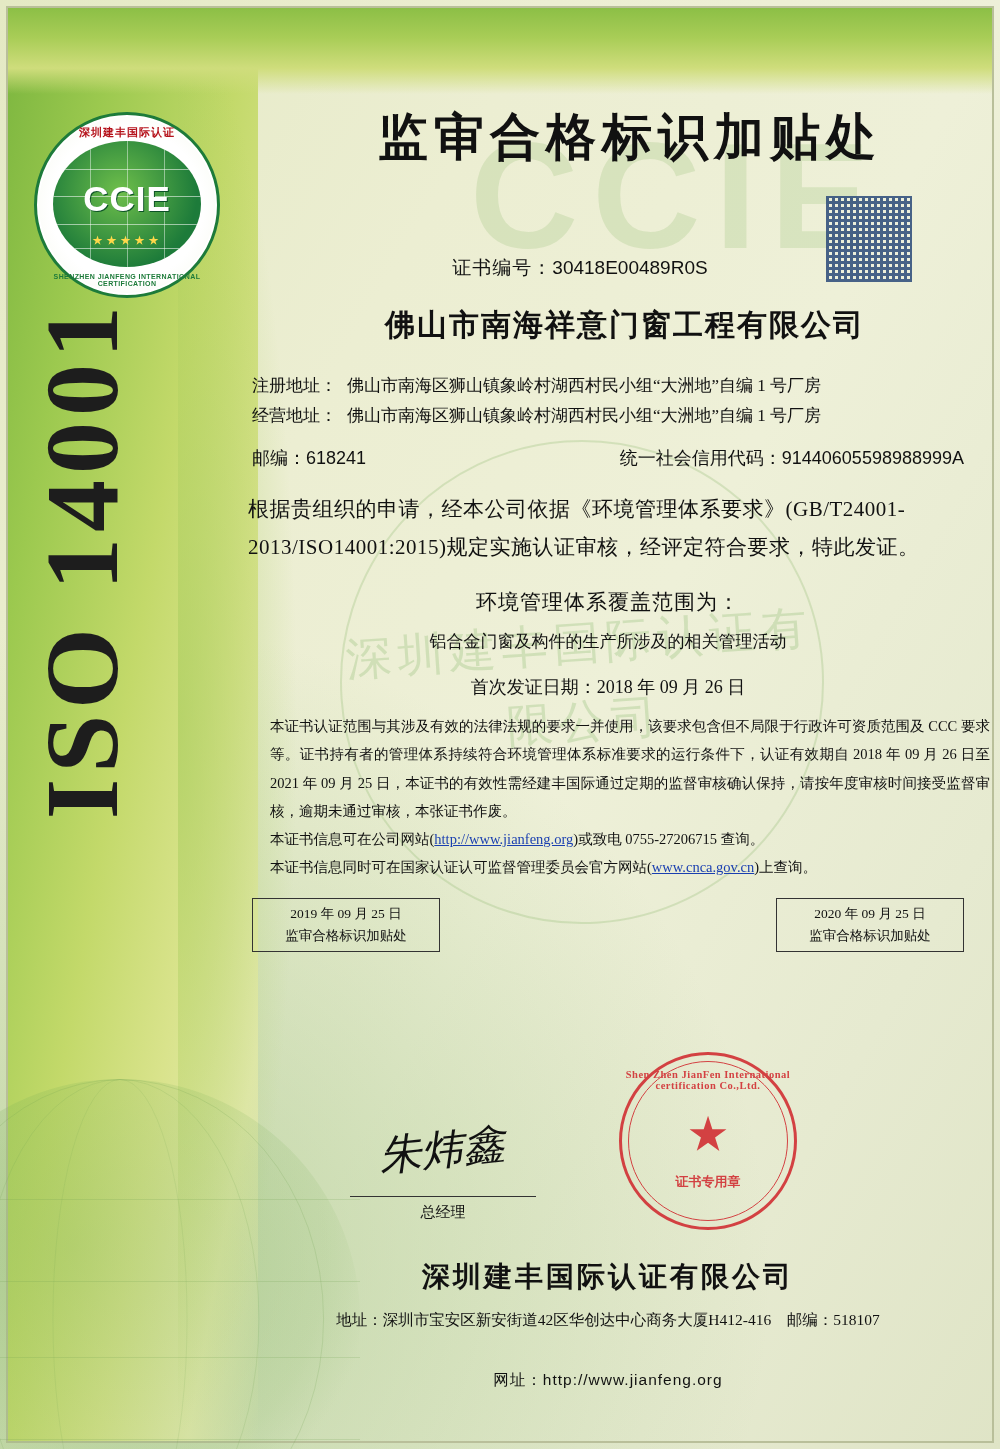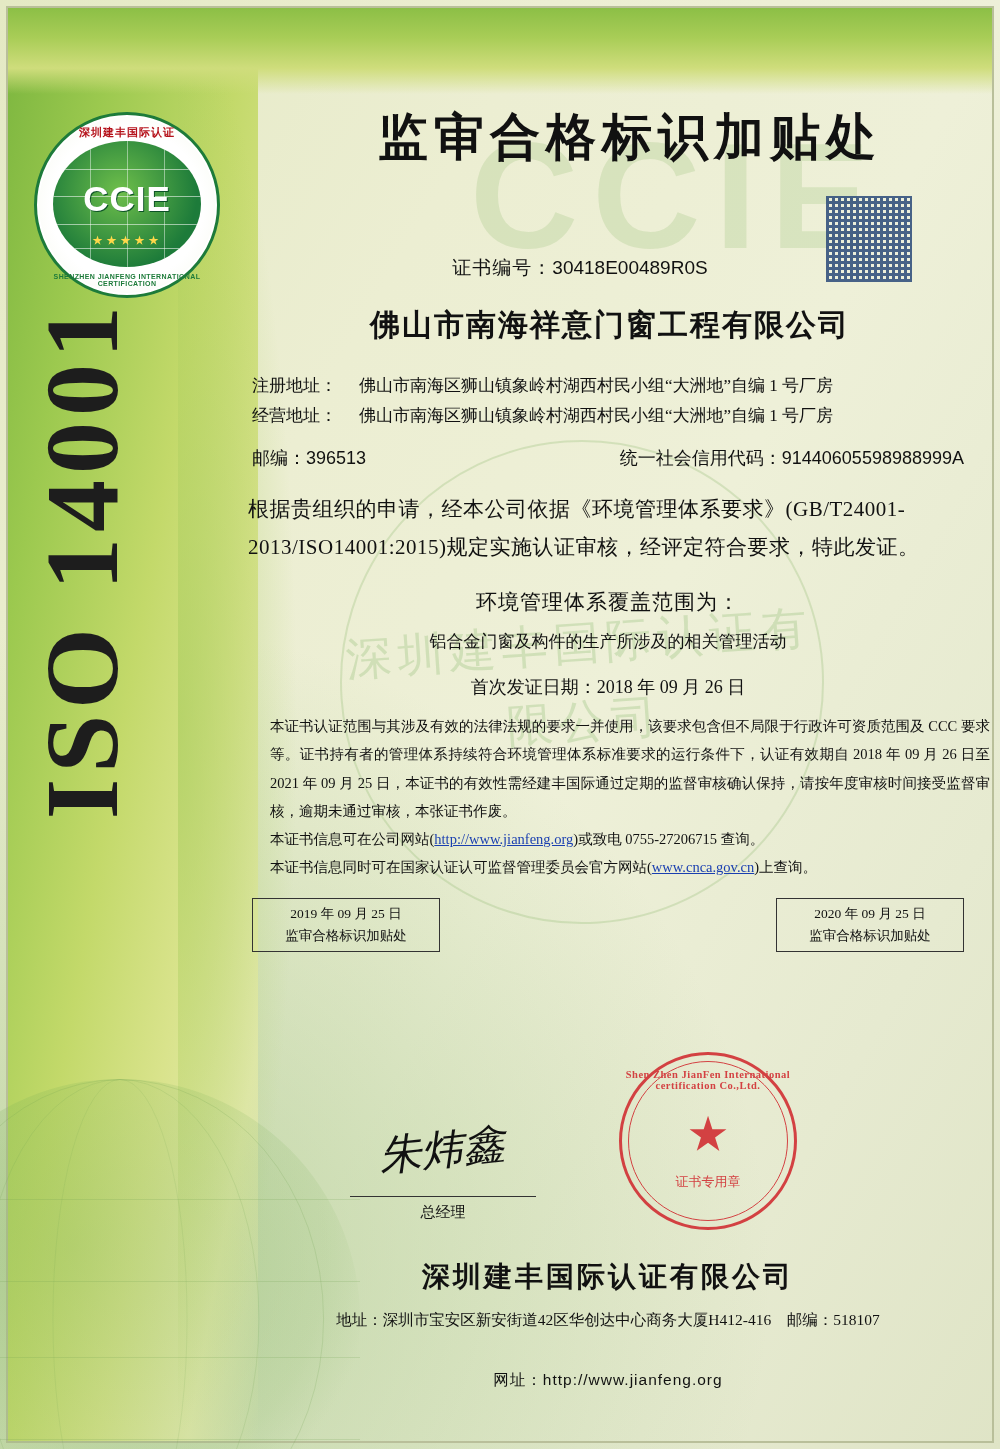--- a/index.html
+++ b/index.html
@@ -126,28 +126,28 @@
     opacity:.85;
   }
 
   .cert-no{
     position:absolute;left:300px;top:255px;width:560px;text-align:center;
     font-size:19px;color:#111;letter-spacing:1px;
   }
   .cert-no b{font-family:"Liberation Sans", sans-serif;font-weight:normal;letter-spacing:0;}
 
   .company{
-    position:absolute;left:260px;top:305px;width:700px;text-align:center;
+    position:absolute;left:275px;top:305px;width:700px;text-align:center;
     font-size:30px;font-weight:bold;color:#111;letter-spacing:2px;
   }
 
   .addr-row{
     position:absolute;left:252px;width:712px;
     font-size:17px;color:#111;
-    display:flex;gap:22px;
+    display:flex;gap:10px;
   }
   .addr-row .lbl{white-space:nowrap;}
   .addr-row .val{white-space:nowrap;}
   #addr1{top:374px;}
   #addr2{top:404px;}
 
   .zip-row{
     position:absolute;left:252px;top:446px;width:712px;
     font-size:18px;color:#111;
     display:flex;justify-content:space-between;
@@ -194,21 +194,21 @@
     border:3px solid #d0242a;color:#d0242a;
     opacity:.85;
     margin-left:12px;
   }
   .red-stamp .inner{position:absolute;inset:6px;border:1px solid #d0242a;border-radius:50%;}
   .red-stamp .star{
     position:absolute;left:50%;top:46%;transform:translate(-50%,-50%);
     font-size:42px;color:#d0242a;line-height:1;
   }
   .red-stamp .btm{
-    position:absolute;left:0;right:0;bottom:36px;text-align:center;font-size:13px;font-weight:normal;
+    position:absolute;left:0;right:0;bottom:36px;text-align:center;font-size:13px;font-weight:bold;
   }
   .red-stamp .arc{
     position:absolute;left:0;right:0;top:14px;text-align:center;font-size:10.5px;font-weight:bold;
     font-family:"Liberation Serif", serif;letter-spacing:.5px;
   }
 
   .signature{
     position:absolute;left:352px;top:1122px;width:180px;text-align:center;
     font-size:42px;color:#111;font-family:"Liberation Serif", serif;
     font-style:italic;transform:rotate(-6deg);
@@ -287,21 +287,21 @@
     <span class="lbl">注册地址：</span>
     <span class="val">佛山市南海区狮山镇象岭村湖西村民小组“大洲地”自编 1 号厂房</span>
   </div>
   <div class="addr-row" id="addr2">
     <span class="lbl">经营地址：</span>
     <span class="val">佛山市南海区狮山镇象岭村湖西村民小组“大洲地”自编 1 号厂房</span>
   </div>
 
   <div class="zip-row">
     <span>
-      <span>邮编：</span><span class="mono">396513</span>
+      <span>邮编：</span><span class="mono">618241</span>
     </span>
     <span>
       <span>统一社会信用代码：</span><span class="mono">91440605598988999A</span>
     </span>
   </div>
 
   <div class="body-para">根据贵组织的申请，经本公司依据《环境管理体系要求》(GB/T24001-2013/ISO14001:2015)规定实施认证审核，经评定符合要求，特此发证。</div>
 
   <div class="scope-title">环境管理体系覆盖范围为：</div>
   <div class="scope-body">铝合金门窗及构件的生产所涉及的相关管理活动</div>

